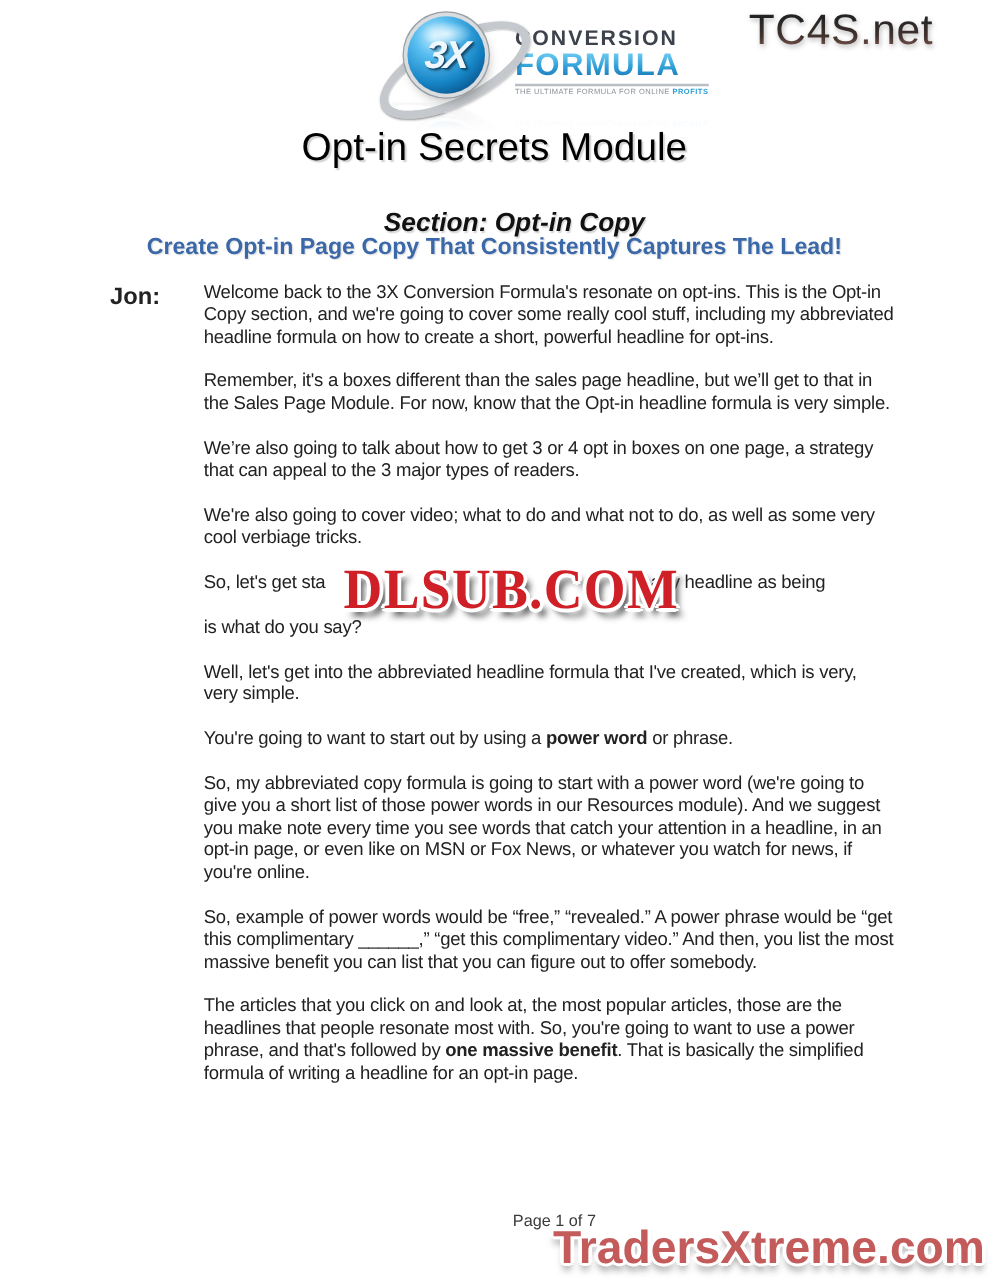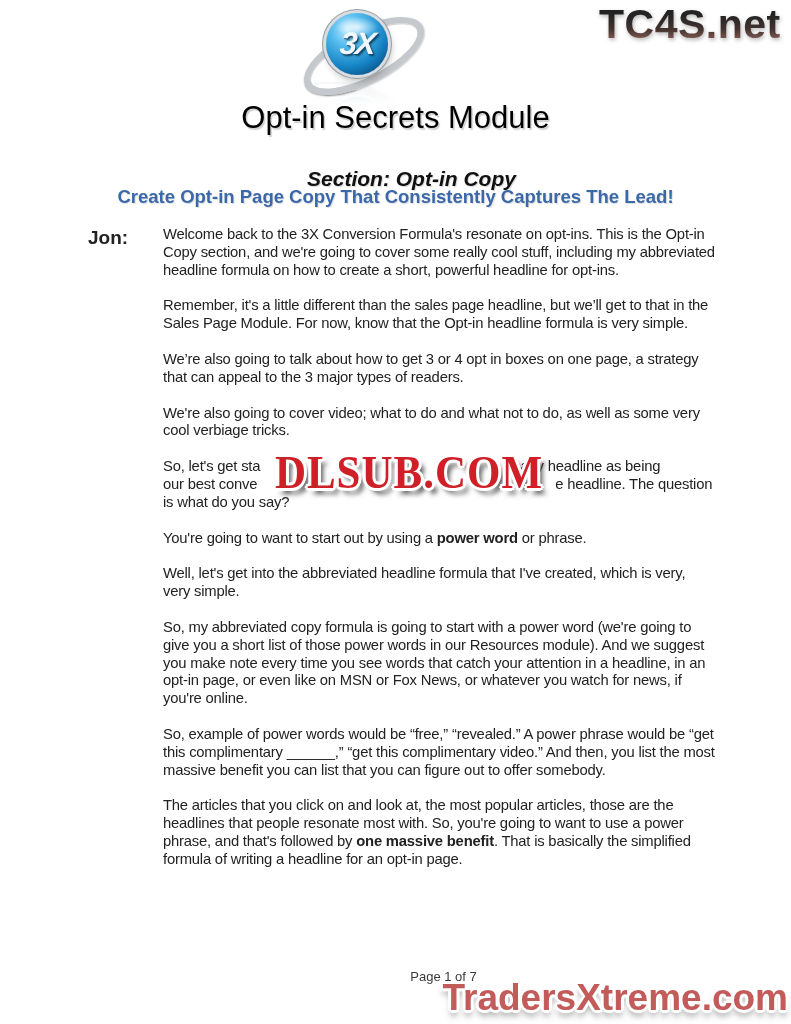--- a/index.html
+++ b/index.html
@@ -44,21 +44,21 @@
     -webkit-background-clip:text; background-clip:text; color:transparent;
   }
   .logo-tagline {
     margin-top:2px; border-top:2px solid #b9bec4; padding-top:2px;
     font-size:6px; color:#8a9097; letter-spacing:0.4px; white-space:nowrap;
   }
   .logo-tagline .accent { color:#2e9ed6; font-weight:bold; }
 
   .tc4s {
     position:absolute; left:599px; top:2px;
-    font-size:41px; line-height:44px; font-weight:bold; letter-spacing:0.5px;
+    font-size:34px; line-height:44px; font-weight:normal; letter-spacing:0.5px;
     background:linear-gradient(180deg, #232323 28%, #42332f 62%, #96655c 92%);
     -webkit-background-clip:text; background-clip:text; color:transparent;
     filter:drop-shadow(1px 2px 2px rgba(90,90,90,0.45));
   }
 
   
   .doc-title {
     position:absolute; left:0; top:100px; width:100%; text-align:center; margin:0;
     font-size:31px; font-weight:normal; color:#000;
     text-shadow:1.5px 1.5px 1px rgba(120,120,120,0.35);
@@ -124,46 +124,51 @@
 <div class="page">
 
   <div class="logo">
     <div class="globe">
       <div class="ring"></div>
       <div class="sphere">
         <span class="mark3x">3X</span>
       </div>
       <div class="ring-front"></div>
     </div>
+    <div class="logo-text">
+      <div class="logo-line1">CONVERSION</div>
+      <div class="logo-line2">FORMULA</div>
+      <div class="logo-tagline"><span>THE ULTIMATE FORMULA FOR ONLINE </span><span class="accent">PROFITS</span></div>
+    </div>
   </div>
 
   <div class="tc4s">TC4S.net</div>
 
   <h1 class="doc-title">Opt-in Secrets Module</h1>
   <h2 class="doc-section">Section: Opt-in Copy</h2>
   <h3 class="doc-headline">Create Opt-in Page Copy That Consistently Captures The Lead!</h3>
 
   <div class="speaker">Jon:</div>
 
   <div class="transcript">
     <p>Welcome back to the 3X Conversion Formula's resonate on opt-ins. This is the Opt-in Copy section, and we're going to cover some really cool stuff, including my abbreviated headline formula on how to create a short, powerful headline for opt-ins.</p>
-    <p>Remember, it's a little different than the sales page headline, but we’ll get to that in the Sales Page Module.  For now, know that the Opt-in headline formula is very simple.</p>
+    <p>Remember, it's a boxes different than the sales page headline, but we’ll get to that in the Sales Page Module.  For now, know that the Opt-in headline formula is very simple.</p>
     <p>We’re also going to talk about how to get 3 or 4 opt in boxes on one page, a strategy that can appeal to the 3 major types of readers.</p>
     <p>We're also going to cover video; what to do and what not to do, as well as some very cool verbiage tricks.</p>
 
     <p class="p5">
       <span class="wline"><span>So, let's get sta</span><span class="gap-a"></span><span>li</span><span class="gap-b"></span><span>ady headline as being</span></span><br>
-      <span class="wline"><span>our best conve</span><span class="gap-c"></span><span>e headline. The question</span></span><br>
+      <br>
       <span class="wline">is what do you say?</span>
       <span class="watermark">DLSUB.COM</span>
     </p>
 
+    <p>Well, let's get into the abbreviated headline formula that I've created, which is very, very simple.</p>
+
     <p><span>You're going to want to start out by using a </span><b>power word</b><span> or phrase.</span></p>
-
-    <p>Well, let's get into the abbreviated headline formula that I've created, which is very, very simple.</p>
 
     <p>So, my abbreviated copy formula is going to start with a power word (we're going to give you a short list of those power words in our Resources module). And we suggest you make note every time you see words that catch your attention in a headline, in an opt-in page, or even like on MSN or Fox News, or whatever you watch for news, if you're online.</p>
 
     <p>So, example of power words would be “free,” “revealed.” A power phrase would be “get this complimentary ______,” “get this complimentary video.” And then, you list the most massive benefit you can list that you can figure out to offer somebody.</p>
 
     <p><span>The articles that you click on and look at, the most popular articles, those are the headlines that people resonate most with. So, you're going to want to use a power phrase, and that's followed by </span><b>one massive benefit</b><span>. That is basically the simplified formula of writing a headline for an opt-in page.</span></p>
   </div>
 
   <div class="page-number">Page 1 of 7</div>
   <div class="footer-site">TradersXtreme.com</div>

